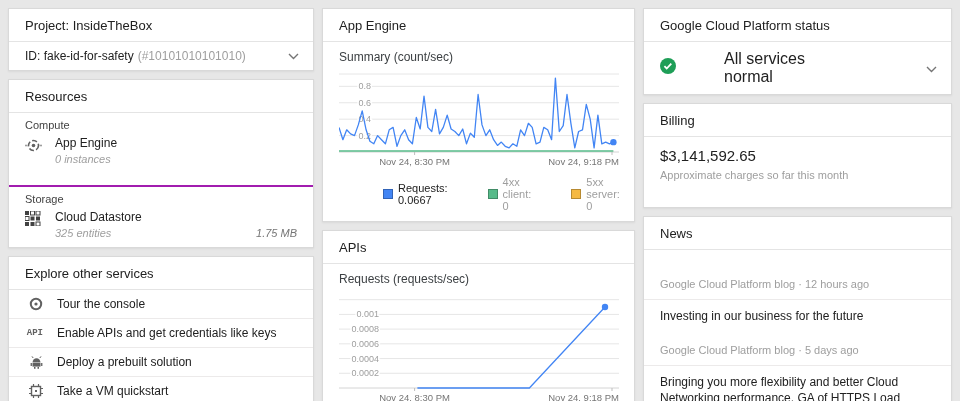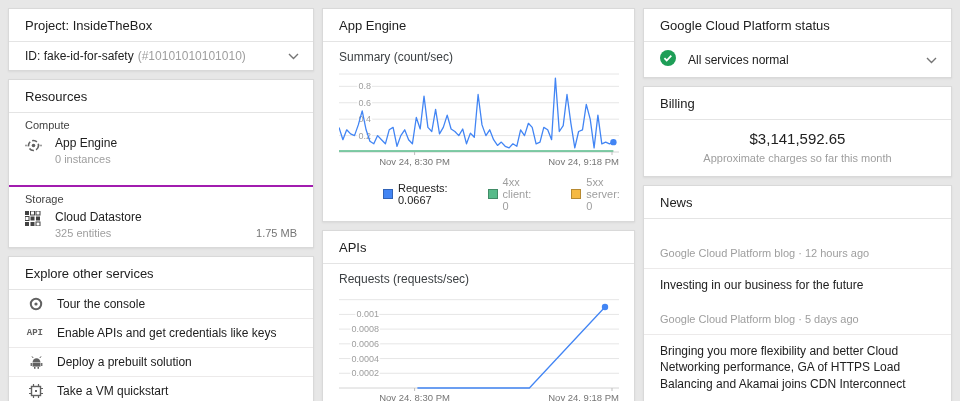--- a/index.html
+++ b/index.html
@@ -32,42 +32,42 @@
   .id-row .id-num { color:#9e9e9e; margin-left:4px; }
   .spacer { flex:1; }
   
   .section { padding:6px 16px 8px; }
   .section + .section { border-top:2px solid #a21caf;margin-top:12px; }
   .section-label { font-size:11px; color:#424242; margin-bottom:5px; }
   .res-item { display:flex; cursor:pointer; }
   .res-icon { width:30px; flex:none; padding-top:1px; }
   .res-body { flex:1; }
   .res-name { font-size:12px; color:#212121; }
-  .res-detail { font-size:11px; color:#9e9e9e; margin-top:3px; display:flex; }
+  .res-detail { font-size:11px; color:#9e9e9e; margin-top:3px; display:flex;font-style:italic; }
   .res-value { margin-left:auto; color:#757575; }
   
   .explore-item {
     display:flex; align-items:center; gap:14px;
     padding:7px 16px; font-size:12px; cursor:pointer;
   }
   .explore-item + .explore-item { border-top:1px solid #eceaea; }
   .x-icon { width:18px; flex:none; display:flex; justify-content:flex-end; color:#616161; }
   .api-glyph { font-family:"Liberation Mono","DejaVu Sans Mono",monospace; font-size:9px; font-weight:bold; color:#616161; letter-spacing:0; }
   
   .chart-sub { padding:8px 16px 2px; font-size:12px; color:#3c4043; }
   .chart-wrap { padding:4px 16px 0; }
   .legend { display:flex; gap:40px; padding:4px 16px 9px; font-size:11px; align-items:center;margin-left:44px; }
   .legend-item { display:flex; align-items:center; gap:5px; cursor:pointer; }
   .legend-swatch { width:10px; height:10px; border:1px solid rgba(0,0,0,.25); flex:none; }
   .legend-item.muted { color:#9e9e9e; }
   
-  .status-row { padding:8px 14px 8px 16px; font-size:12px; cursor:pointer; }
+  .status-row { padding:8px 14px 8px 16px; font-size:16px; cursor:pointer;gap:36px; }
   .status-row .label { margin-left:12px; }
   
-  .billing-body { padding:10px 16px 12px;text-align:center; }
+  .billing-body { padding:10px 16px 26px; }
   .billing-amount { font-size:15px; color:#212121; }
   .billing-sub { font-size:11px; color:#9e9e9e; margin-top:5px; }
   
   .news-item { padding:8px 16px 9px; cursor:pointer; }
   .news-item + .news-item { border-top:1px solid #eceaea; }
   .news-title { font-size:12px; color:#212121; line-height:1.35; }
   .news-meta { font-size:11px; color:#9e9e9e; margin-top:20px; }
 </style>
 </head>
 <body>

